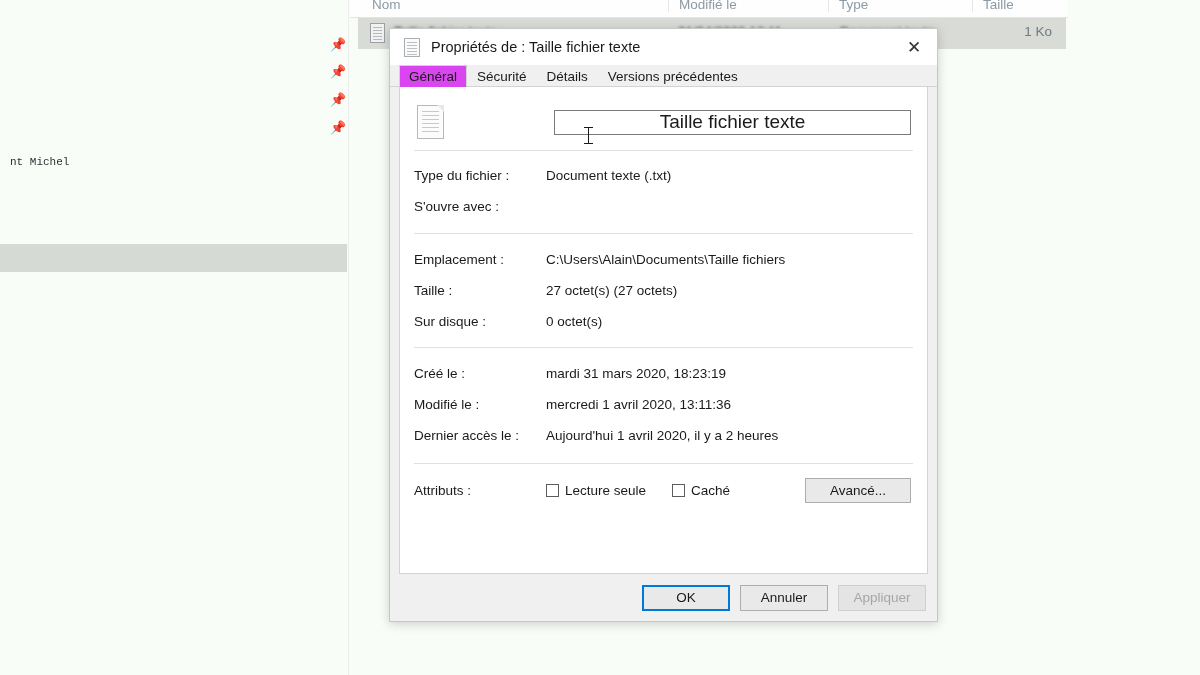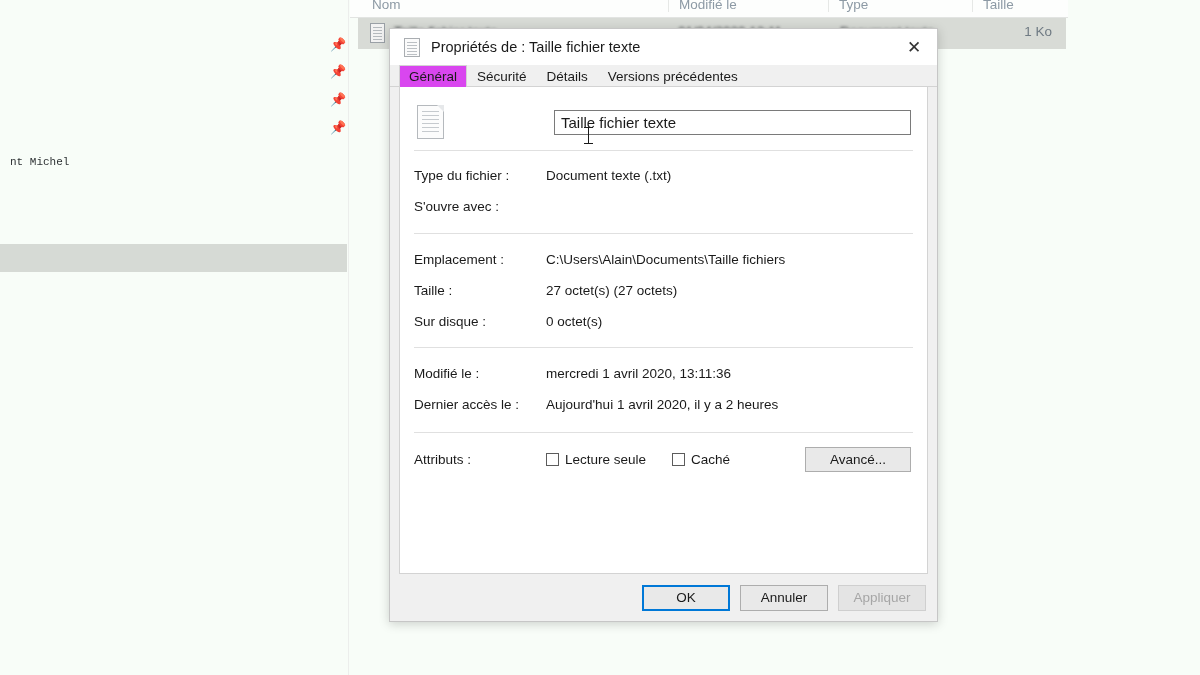--- a/index.html
+++ b/index.html
@@ -270,25 +270,26 @@
     border-width: 0 7px 7px 0;
     border-style: solid;
     border-color: transparent #e6e8ea transparent transparent;
   }
   .name-field {
     margin-left: 110px;
     width: 357px;
     height: 25px;
     border: 1px solid #7a7a7a;
     background: #fff;
-    font-size: 15px;
+    font-size: 19px;
     color: #1a1a1a;
     padding: 0 6px;
     font-family: "Liberation Sans", sans-serif;
     outline: none;
+    text-align: center;
   }
 
   .sep {
     height: 1px;
     background: #e0e0e0;
     margin: 0 14px;
   }
 
   .info-row {
     display: flex;
@@ -492,20 +493,24 @@
       </div>
       <div class="info-row">
         <div class="info-label">Sur disque :</div>
         <div class="info-value">0 octet(s)</div>
       </div>
     </div>
 
     <div class="sep"></div>
 
     <div class="grp g3">
+      <div class="info-row">
+        <div class="info-label">Créé le :</div>
+        <div class="info-value">mardi 31 mars 2020, 18:23:19</div>
+      </div>
       <div class="info-row">
         <div class="info-label">Modifié le :</div>
         <div class="info-value">mercredi 1 avril 2020, 13:11:36</div>
       </div>
       <div class="info-row">
         <div class="info-label">Dernier accès le :</div>
         <div class="info-value">Aujourd'hui 1 avril 2020, il y a 2 heures</div>
       </div>
     </div>
 

